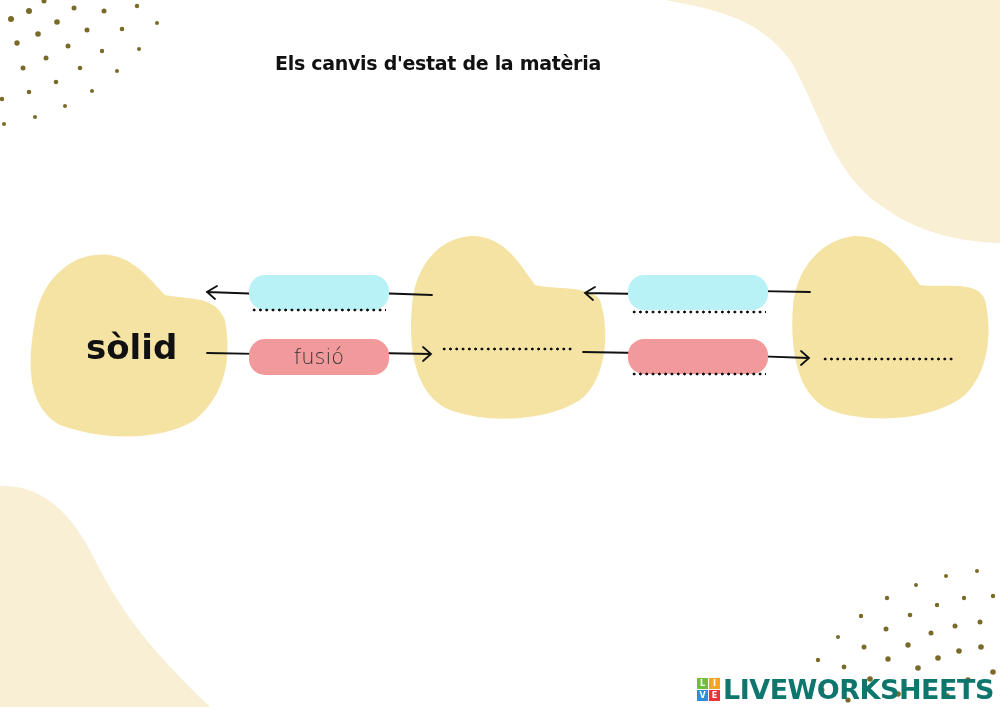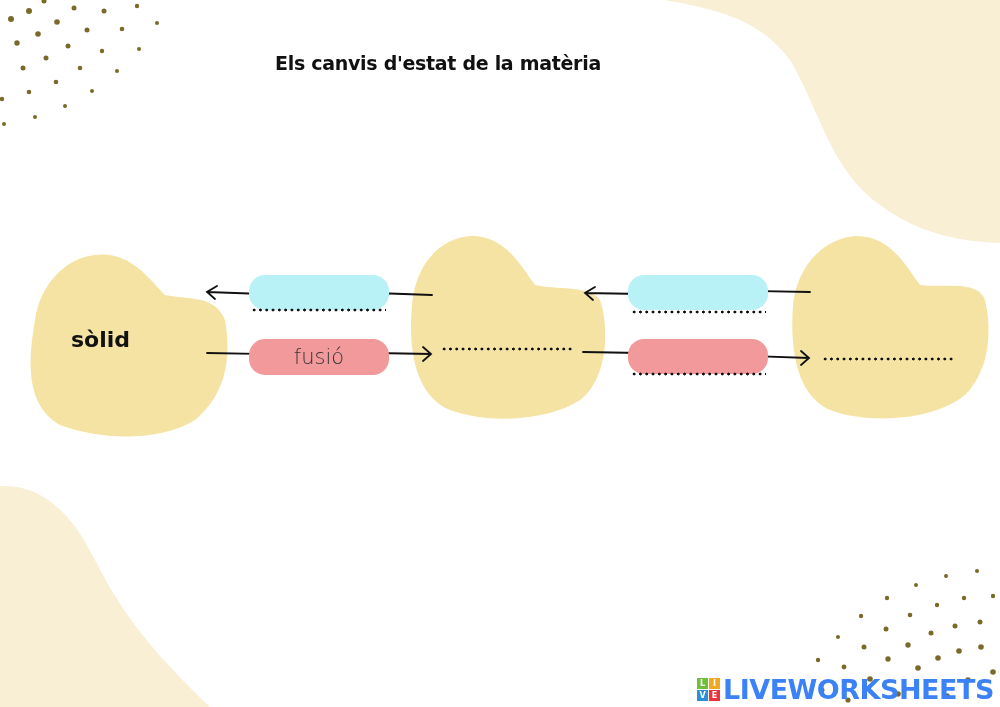--- a/index.html
+++ b/index.html
@@ -1,28 +1,28 @@
 <!DOCTYPE html>
 <html><head>
 <meta charset="utf-8">
 <style>
   html, body { margin:0; padding:0; }
   body { width:1000px; height:707px; position:relative; overflow:hidden; background:#ffffff; font-family:"DejaVu Sans", sans-serif; }
   svg.bg { position:absolute; left:0; top:0; }
   .title { position:absolute; left:0; width:876px; top:52px; text-align:center; font-weight:bold; font-size:19px; color:#111; font-family:"DejaVu Sans", sans-serif; letter-spacing:-0.3px; }
-  .state-label { position:absolute; font-weight:bold; font-size:22px; color:#111; font-family:"DejaVu Sans", sans-serif; }
+  .state-label { position:absolute; font-weight:bold; font-size:34px; color:#111; font-family:"DejaVu Sans", sans-serif;margin-left:15px; }
   .box { position:absolute; border-radius:16px; }
   .box.blue { background:#b8f1f6; }
   .box.red { background:#f29a9b; }
   .box-text { position:absolute; left:0; right:0; top:0; bottom:0; display:flex; align-items:center; justify-content:center; font-size:21px; color:#333; font-family:"DejaVu Sans", sans-serif; font-weight:300; }
   .dots { position:absolute; height:4px; background-image:radial-gradient(circle, #111 1.4px, transparent 1.6px); background-size:6.3px 4px; background-repeat:repeat-x; cursor:text; }
   .logo { position:absolute; left:697px; top:674px; display:flex; align-items:center; }
   .logo-grid { display:grid; grid-template-columns:11px 11px; grid-template-rows:11px 11px; gap:1px; margin-right:3px; }
   .logo-grid span { display:flex; align-items:center; justify-content:center; font-size:8px; font-weight:bold; color:#fff; font-family:"DejaVu Sans", sans-serif; }
-  .logo-text { font-size:27px; font-weight:bold; color:#3b82f6; font-family:"DejaVu Sans", sans-serif; letter-spacing:-0.5px; }
+  .logo-text { font-size:27px; font-weight:bold; color:#0f766e; font-family:"DejaVu Sans", sans-serif; letter-spacing:-0.5px; }
 </style>
 </head>
 <body>
 
 <svg class="bg" width="1000" height="707" viewBox="0 0 1000 707">
 
   <path d="M665,0 C720,10 760,20 790,60 C820,110 830,170 880,205 C920,235 965,242 1000,243 L1000,0 Z" fill="#f8efd4"></path>
 
   <path d="M0,486 C40,484 70,510 95,560 C120,610 150,650 210,707 L0,707 Z" fill="#f8efd4"></path>
 

